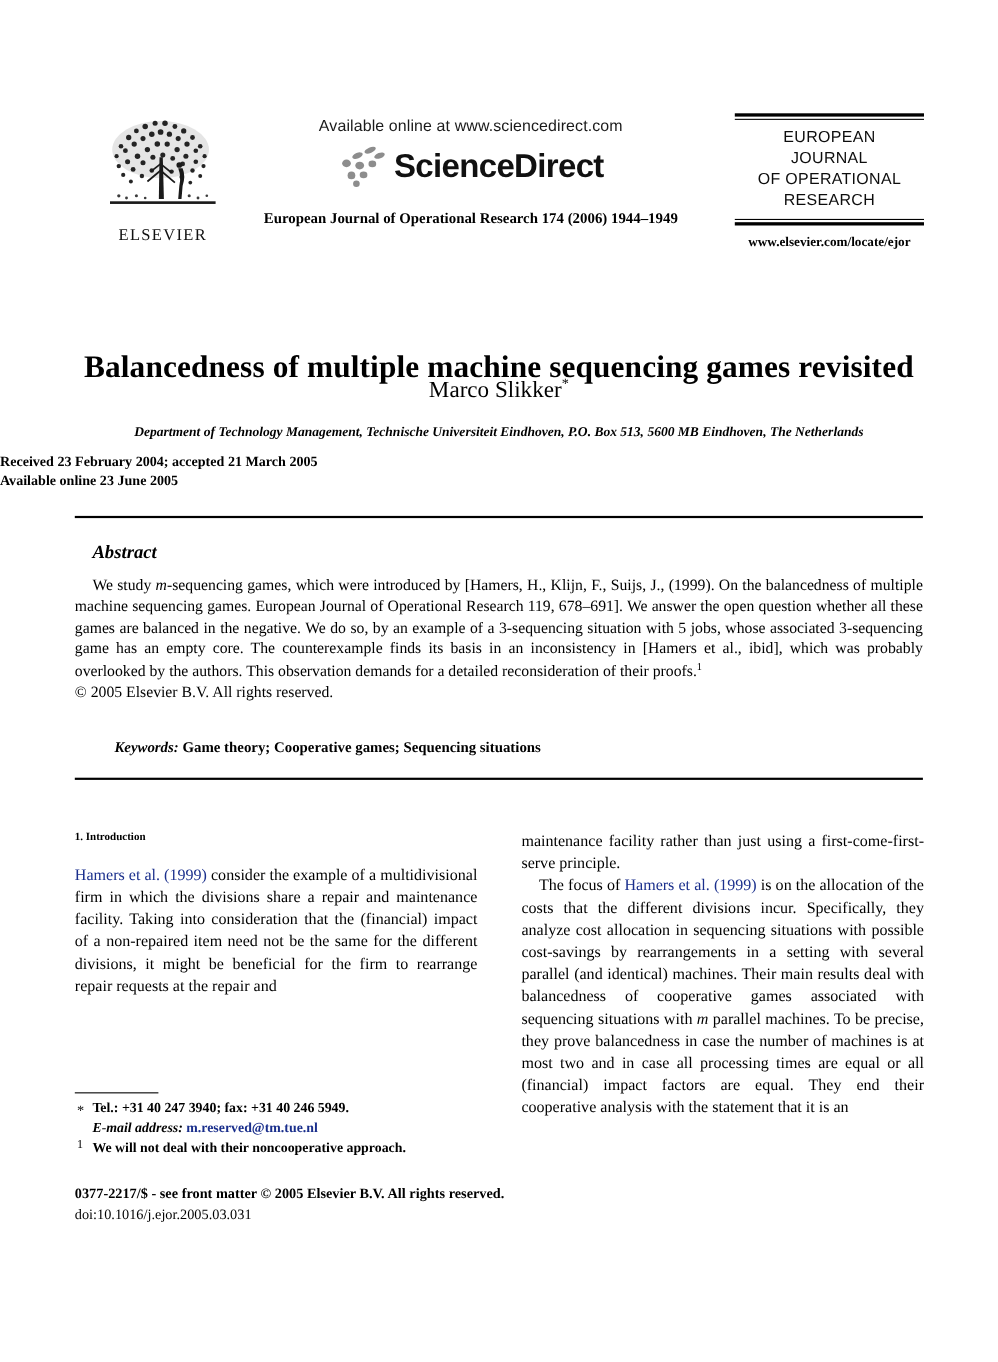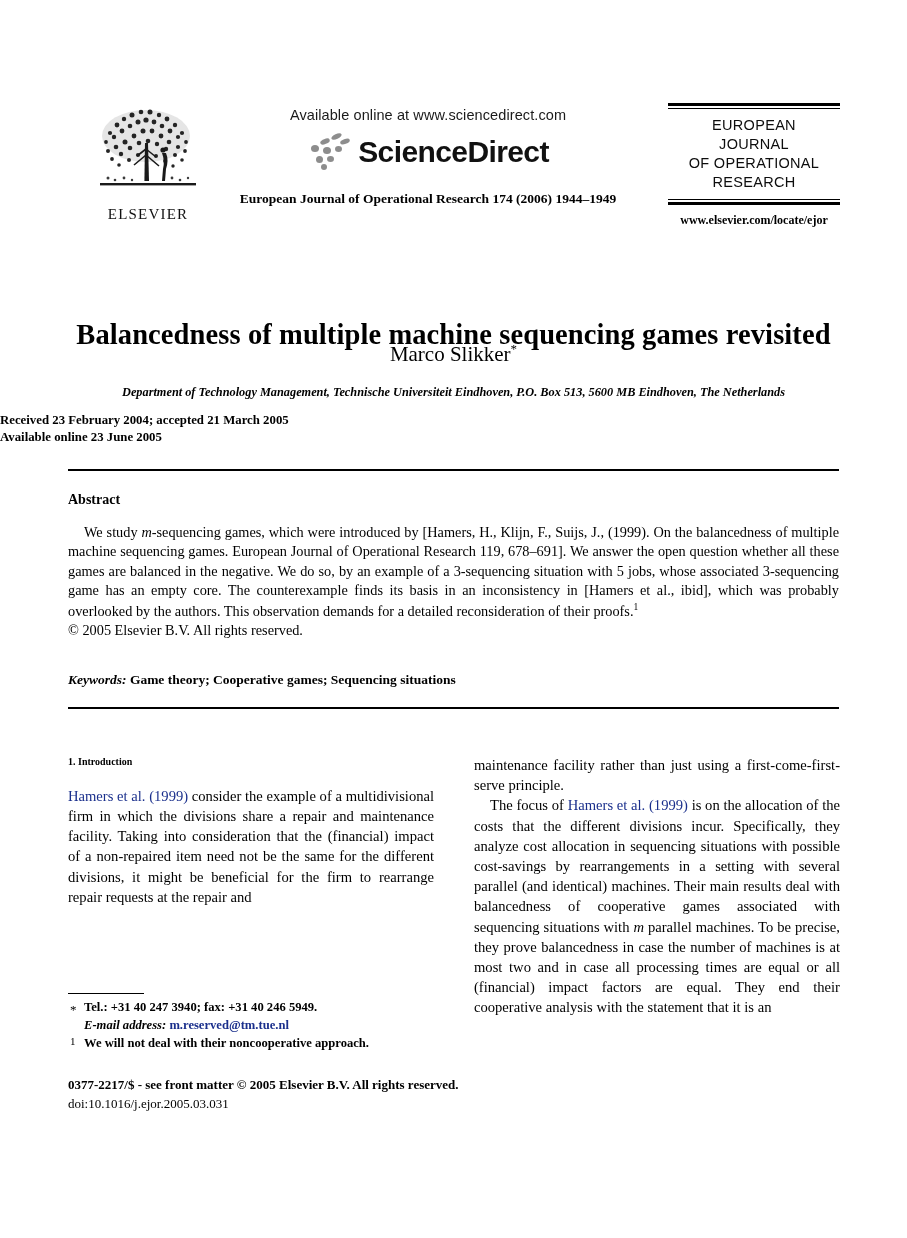--- a/index.html
+++ b/index.html
@@ -184,44 +184,45 @@
     left: 68px;
     width: 771px;
     border-top: 2.6px solid #000;
   }
   .hr-abstract-top { top: 469px; }
   .hr-abstract-bot { top: 707px; }
 
   
   .abstract-head {
     position: absolute;
-    left: 68px; top: 492px;
-    font-size: 14px;
-    font-weight: bold;
+    left: 84px; top: 492px;
+    font-size: 17px;
+    font-weight: bold;
+    font-style: italic;
   }
   .abstract-body {
     position: absolute;
     left: 68px; top: 523px;
     width: 771px;
     font-size: 14.3px;
     line-height: 1.36;
     text-align: justify;
     text-justify: inter-word;
   }
   .abstract-body p { margin: 0; }
   .abstract-body .indent { text-indent: 16px; }
   .abstract-body sup { font-size: 9.5px; vertical-align: super; }
   .copyline { margin-top: 1px; }
   .keywords {
     position: absolute;
     left: 68px; top: 672px;
     width: 771px;
     font-size: 13.5px;
   }
-  .keywords .kw-label { font-style: italic; font-weight: bold; }
+  .keywords .kw-label { font-style: italic; font-weight: bold; margin-left: 36px; }
   .keywords .kw-val { font-weight: bold; }
 
   
   .col {
     position: absolute;
     top: 755px;
     width: 366px;
     font-size: 14.6px;
     line-height: 1.385;
     text-align: justify;

